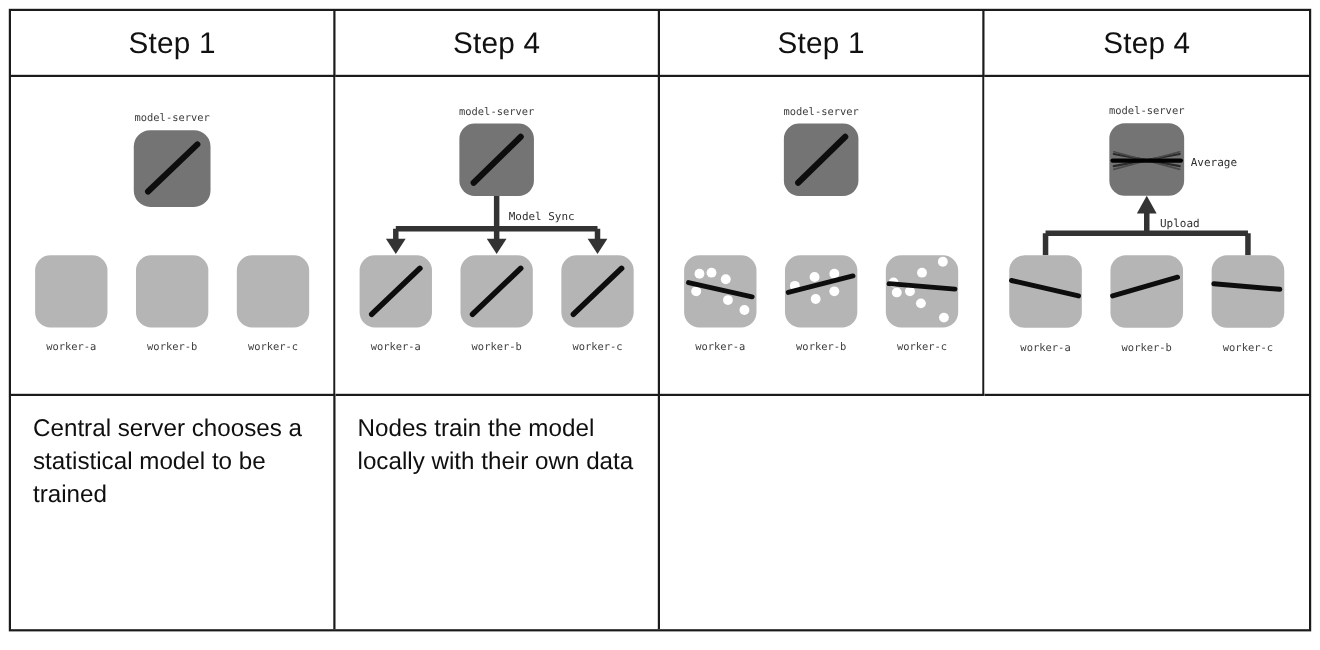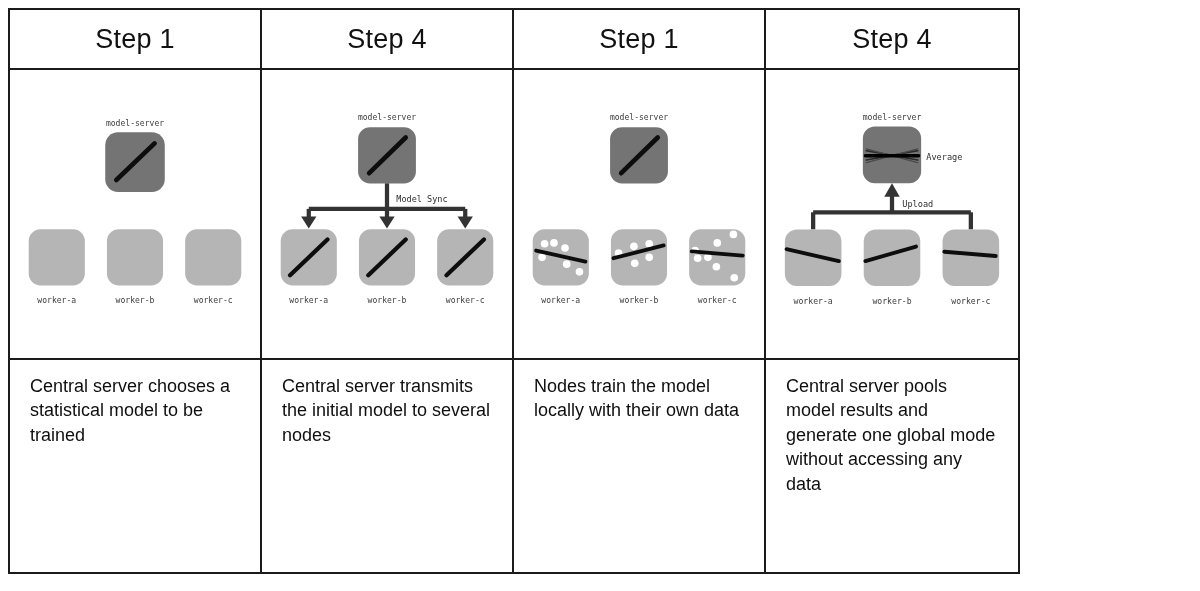--- a/index.html
+++ b/index.html
@@ -8,21 +8,21 @@
     background: #ffffff;
     width: 1200px;
     height: 591px;
     font-family: "Liberation Sans", sans-serif;
     -webkit-font-smoothing: antialiased;
   }
   .frame {
     position: absolute;
     left: 8px;
     top: 8px;
-    width: 1012px;
+    width: 1184px;
     height: 566px;
     border: 2px solid #1b1b1b;
     box-sizing: border-box;
     background: #ffffff;
     display: grid;
     grid-template-columns: repeat(4, 1fr);
     grid-template-rows: 60px 290px 1fr;
   }
   .cell {
     box-sizing: border-box;
@@ -39,21 +39,21 @@
     color: #111111;
     letter-spacing: 0.2px;
   }
   .diagram-cell {
     border-bottom: 2px solid #1b1b1b;
     background: #ffffff;
   }
   .diagram-cell svg { display: block; width: 100%; height: 100%; }
   .text-cell {
     padding: 14px 18px 0 20px;
-    font-size: 18px;
+    font-size: 22px;
     line-height: 1.36;
     color: #0f0f0f;
   }
   .mono-label {
     font-family: "DejaVu Sans Mono", monospace;
     font-size: 9.5px;
     fill: #3c3c3c;
   }
   .arrow-label {
     font-family: "DejaVu Sans Mono", monospace;
@@ -209,22 +209,16 @@
       <text x="55" y="249" text-anchor="middle" class="mono-label">worker-a</text>
       <text x="147" y="249" text-anchor="middle" class="mono-label">worker-b</text>
       <text x="239" y="249" text-anchor="middle" class="mono-label">worker-c</text>
     </svg>
   </div>
 
   <div class="cell text-cell">
     <span>Central server chooses a statistical model to be trained</span>
   </div>
   <div class="cell text-cell">
-    <span>Central server transmits the initial model to several nodes</span>
-  </div>
-  <div class="cell text-cell">
     <span>Nodes train the model locally with their own data</span>
   </div>
-  <div class="cell text-cell last-col">
-    <span>Central server pools model results and generate one global mode without accessing any data</span>
-  </div>
 
 </div>
 
 </body></html>

